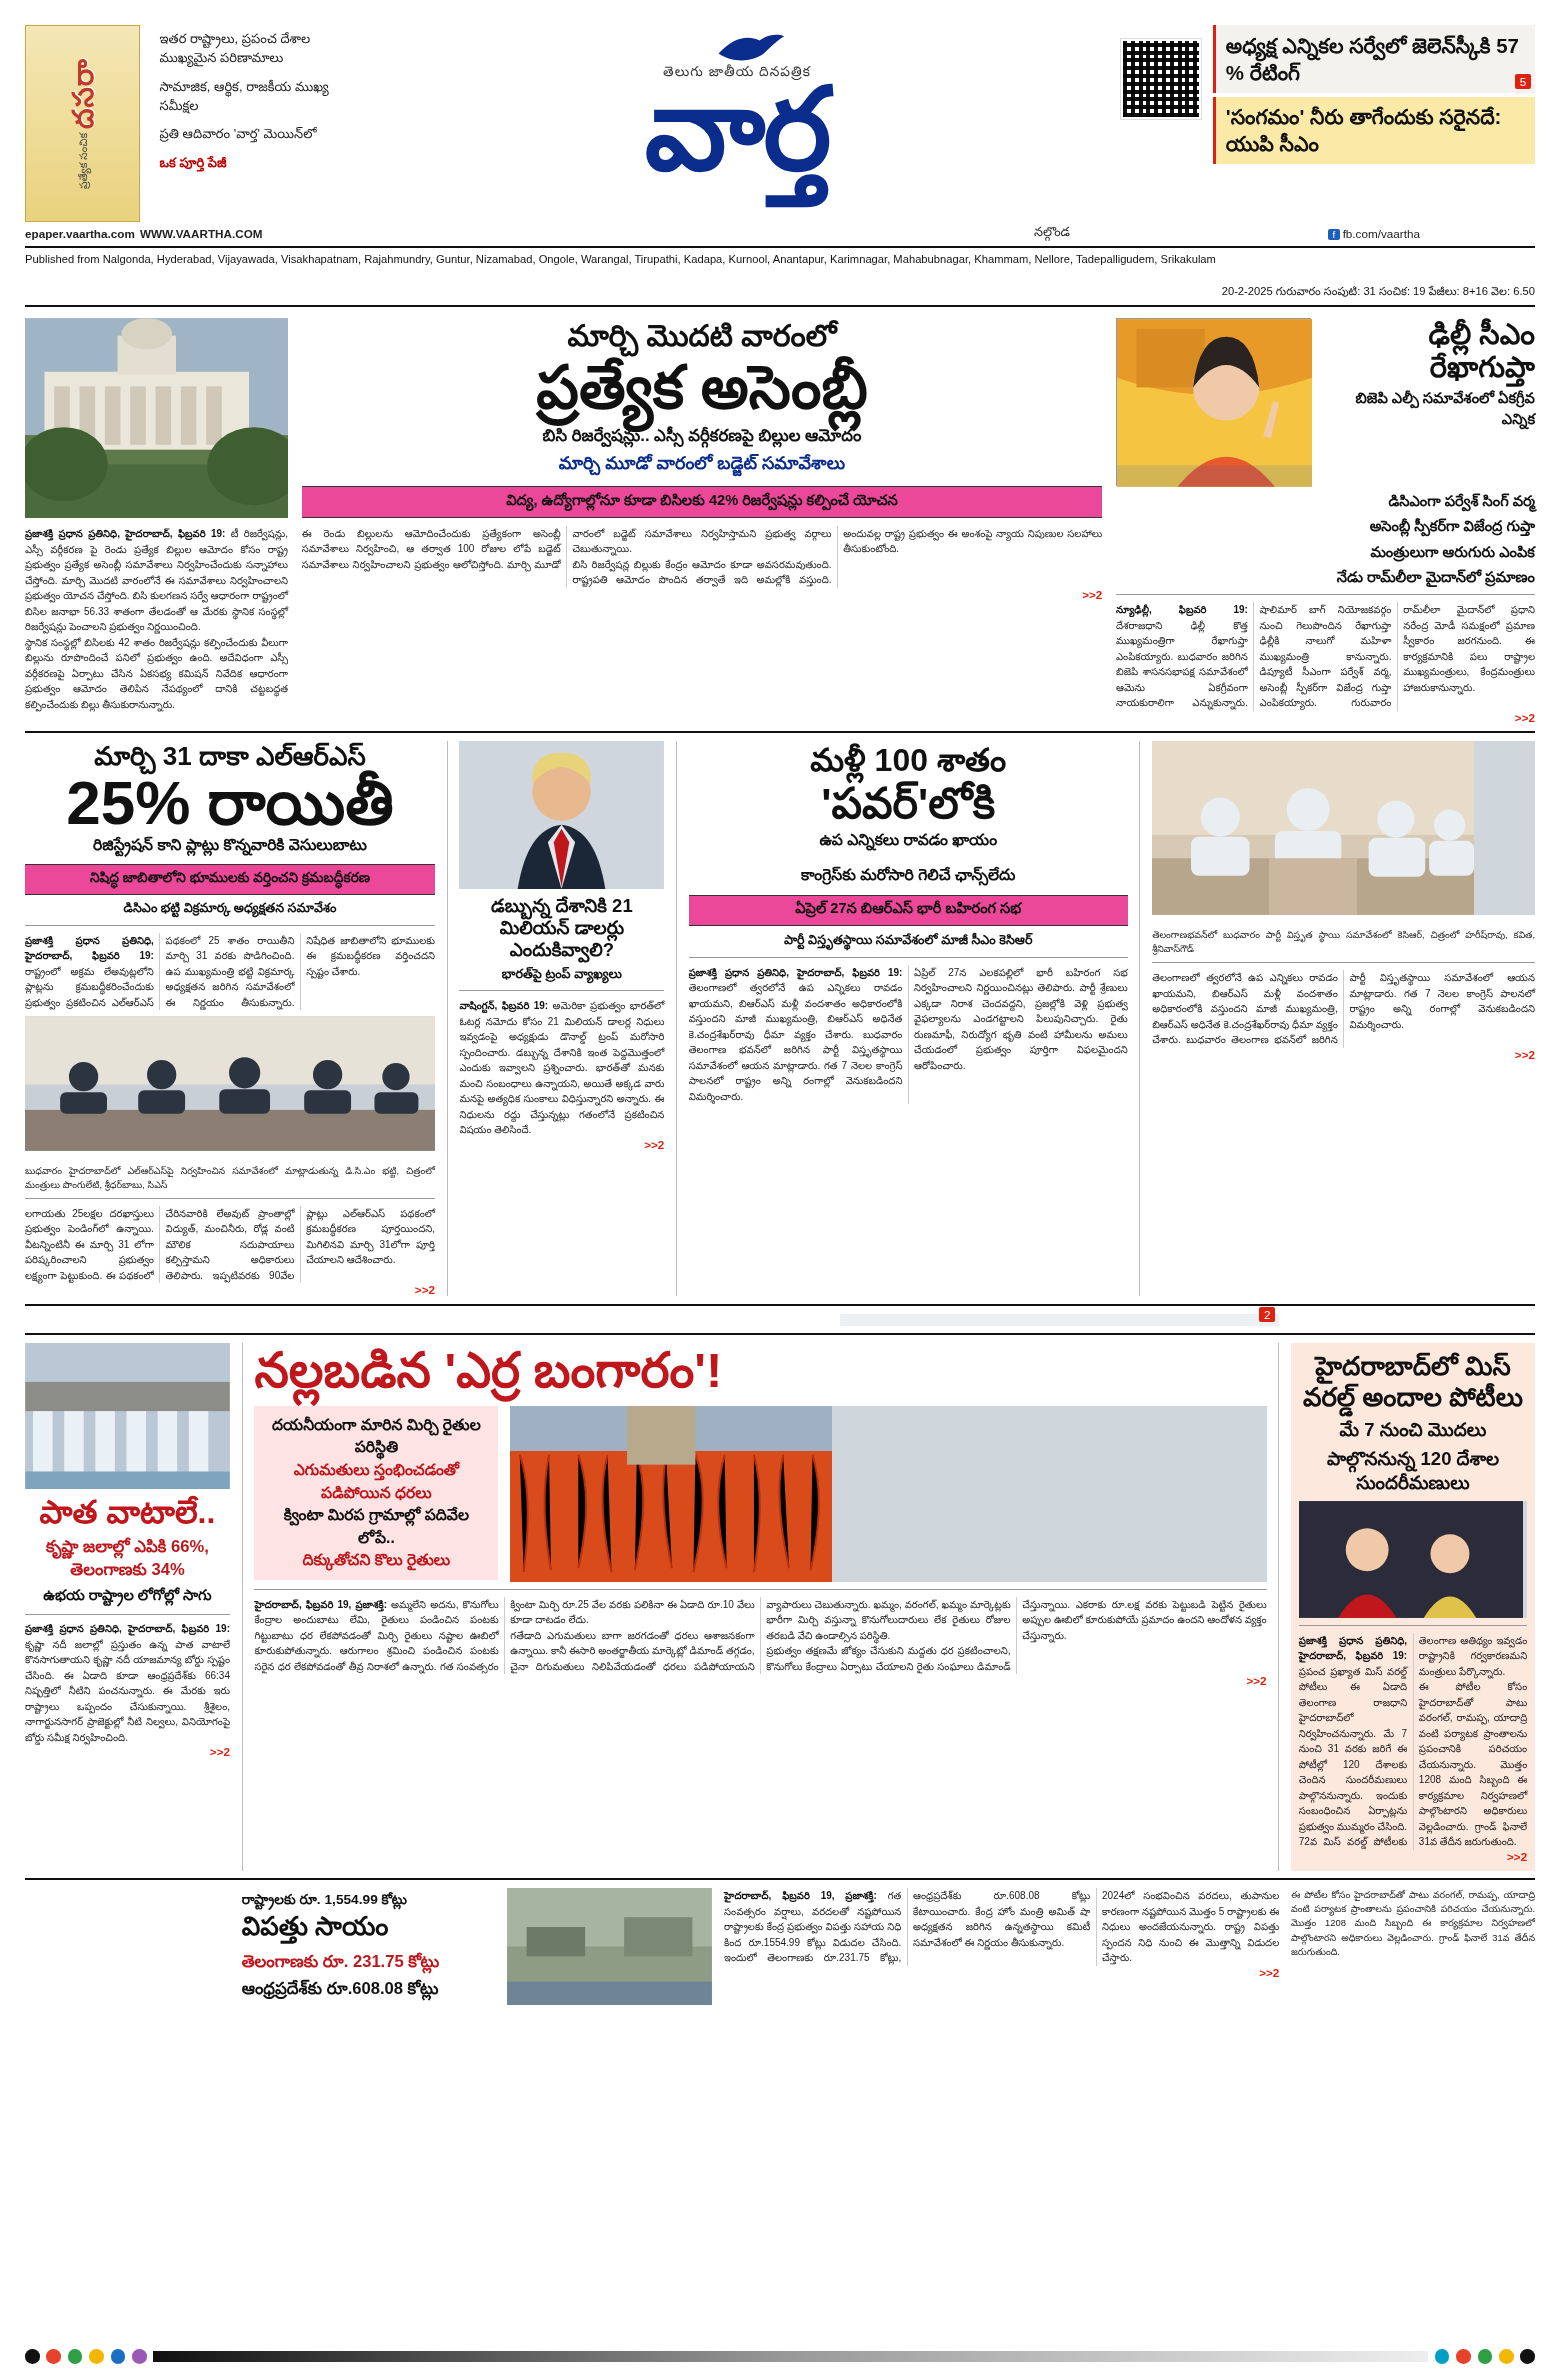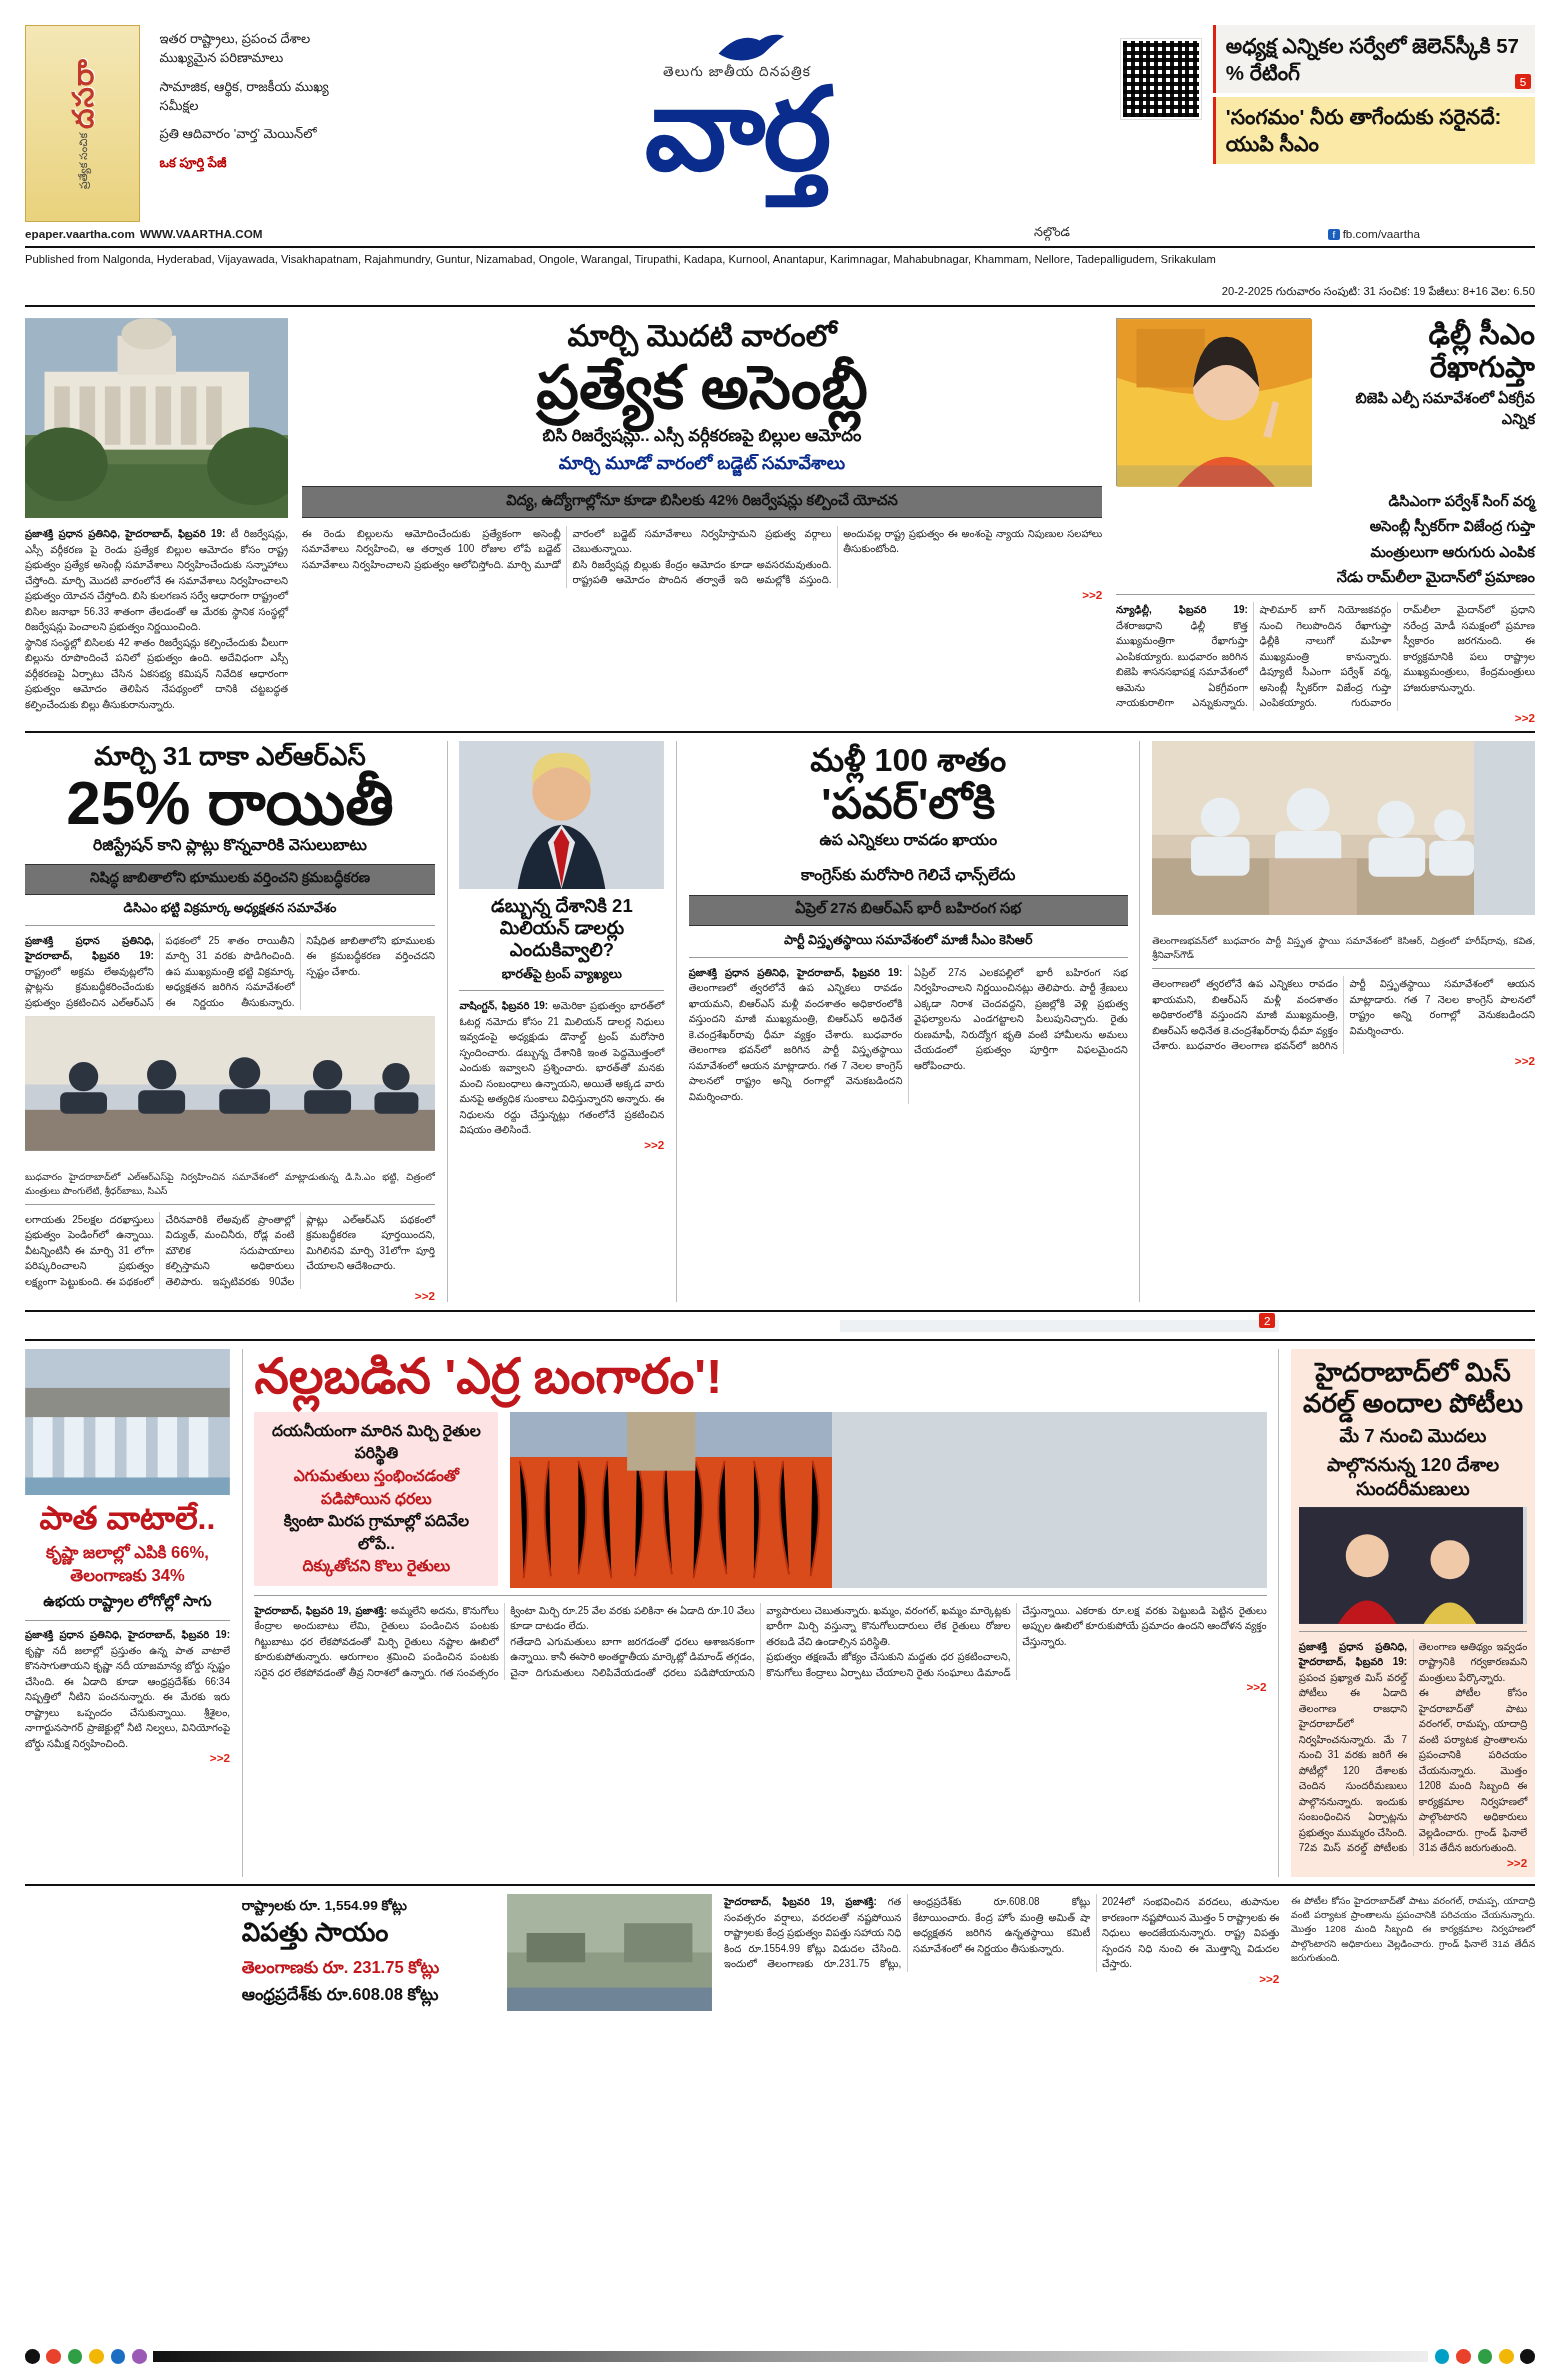--- a/index.html
+++ b/index.html
@@ -57,32 +57,32 @@
   .editionbar { display:flex; font-size:11.2px; color:#111; padding:4.9px 0 4.9px; border-bottom:2px solid #111; }
   .editionbar .pub { flex:1; }
   .editionbar .date { text-align:right; white-space:nowrap;margin-top:32px; }
   .sep-v { width:1px; background:#bbb; }
   .hr { height:2px; background:#111; margin:7.8px 0; }
   .hr-thin { height:1px; background:#999; margin:6.8px 0; }
   .body-txt { font-size:10px; line-height:1.55; text-align:justify; color:#1a1a1a; }
   .body-txt .dl { font-weight:bold; color:#111; }
   .cont { color:#d21; font-weight:bold; font-size:11.7px; text-align:right; }
   .photo { background:#cfd6dc; position:relative; overflow:hidden; }
-  .cap { font-size:9.4px; line-height:1.45; text-align:justify; color:#222; padding-top:19px;}
+  .cap { font-size:9.4px; line-height:1.45; text-align:justify; color:#222; padding-top:13px;}
 
   
   .lead { display:flex; gap:13.7px; padding-top:11.7px; }
   .lead-left { width:263px; }
   .lead-mid { flex:1; }
   .lead-right { width:419px; }
   .lead-h1 { font-size:30px; font-weight:bold; text-align:center; color:#111; line-height:1.2;}
   .lead-h2 { font-size:60px; font-weight:bold; text-align:center; color:#111; line-height:1.05; margin:2px 0 5.9px;}
   .lead-sub { font-size:16.6px; font-weight:bold; text-align:center; color:#111; line-height:1.35;}
   .lead-sub2 { font-size:17.6px; font-weight:bold; text-align:center; color:#0a2c8c; margin-top:5.9px;}
-  .lead-strip { background:#737373; border-top:1px solid #333; border-bottom:1px solid #333; font-size:14.6px; font-weight:bold; text-align:center; padding:4.9px 0; margin:7.8px 0 7.8px;}
+  .lead-strip { background:#ec4899; border-top:1px solid #333; border-bottom:1px solid #333; font-size:14.6px; font-weight:bold; text-align:center; padding:4.9px 0; margin:7.8px 0 7.8px;}
   .cols4 { column-count:4; column-gap:11.7px; column-rule:1px solid #ccc; }
   .cols3 { column-count:3; column-gap:11.7px; column-rule:1px solid #ccc; }
   .cols2 { column-count:2; column-gap:11.7px; column-rule:1px solid #ccc; }
 
   
   .rkicker { font-size:29px; font-weight:bold; color:#111; text-align:right; line-height:1.12;}
   .rsub { font-size:14.6px; font-weight:bold; text-align:right; color:#111; line-height:1.4; margin-top:4.9px;}
   .rphoto { width:195px; height:168px; border:1px solid #999; background:linear-gradient(160deg,#f3c54a,#e98b24 55%,#c75d1d);}
 
   

